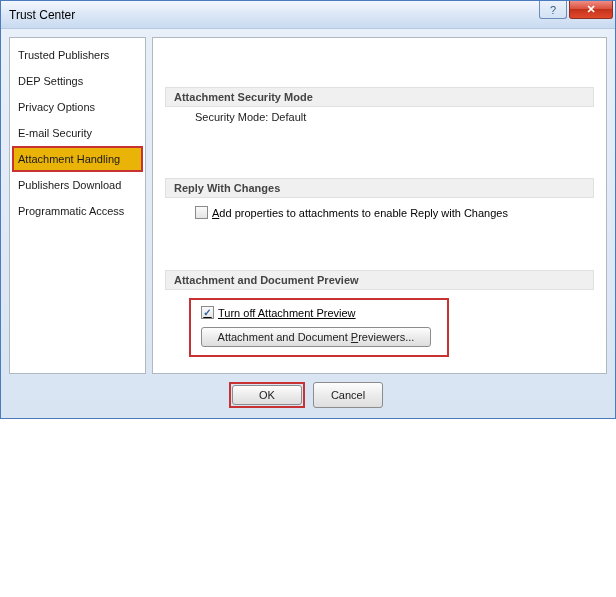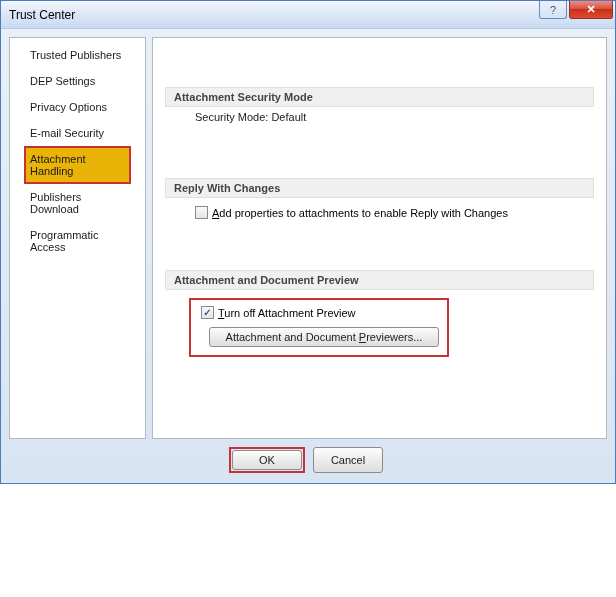--- a/index.html
+++ b/index.html
@@ -8,21 +8,21 @@
     padding: 0;
     font-family: "Segoe UI", Tahoma, sans-serif;
     font-size: 12px;
     background: #fff;
     width: 616px;
     height: 597px;
     overflow: hidden;
   }
   .window {
     width: 616px;
-    height: 484px;
+    height: 419px;
     border: 1px solid #4a7bbf;
     background: linear-gradient(to bottom, #e9f0f9 0, #d8e4f2 100%);
     display: flex;
     flex-direction: column;
   }
   .titlebar {
     height: 28px;
     background: linear-gradient(to bottom, #f3f7fd 0, #dbe7f6 50%, #c9daf0 100%);
     border-bottom: 1px solid #b5c9e2;
     display: flex;
@@ -70,21 +70,21 @@
   }
   .panes {
     flex: 1;
     display: flex;
     gap: 6px;
   }
   .sidebar {
     width: 137px;
     background: #fff;
     border: 1px solid #b0b8c0;
-    padding: 4px 14px;
+    padding: 4px 2px;
     display: flex;
     flex-direction: column;
   }
   .sidebar-item {
     padding: 7px 6px;
     font-size: 11px;
     color: #1a1a1a;
     cursor: pointer;
   }
   .sidebar-item.selected {
@@ -144,33 +144,34 @@
     border: 2px solid #c93232;
     padding: 6px 6px 8px 6px;
     display: flex;
     flex-direction: column;
     gap: 8px;
     width: 260px;
     margin-left: 24px;
   }
   .preview-group .checkbox-row {
     padding-left: 4px;
+    text-decoration: underline;
   }
   .win-button {
     background: linear-gradient(to bottom, #fdfdfd 0, #ececec 50%, #dedede 100%);
     border: 1px solid #8c8c8c;
     border-radius: 3px;
     padding: 3px 12px;
     font-size: 11px;
     color: #222;
     cursor: pointer;
     min-width: 70px;
   }
   .previewers-btn {
-    margin-left: 12px;
+    margin-left: 4px;
     width: 230px;
     text-align: center;
   }
   .footer {
     display: flex;
     justify-content: center;
     gap: 8px;
     padding: 2px 4px 2px 0;
   }
   .ok-wrap {

